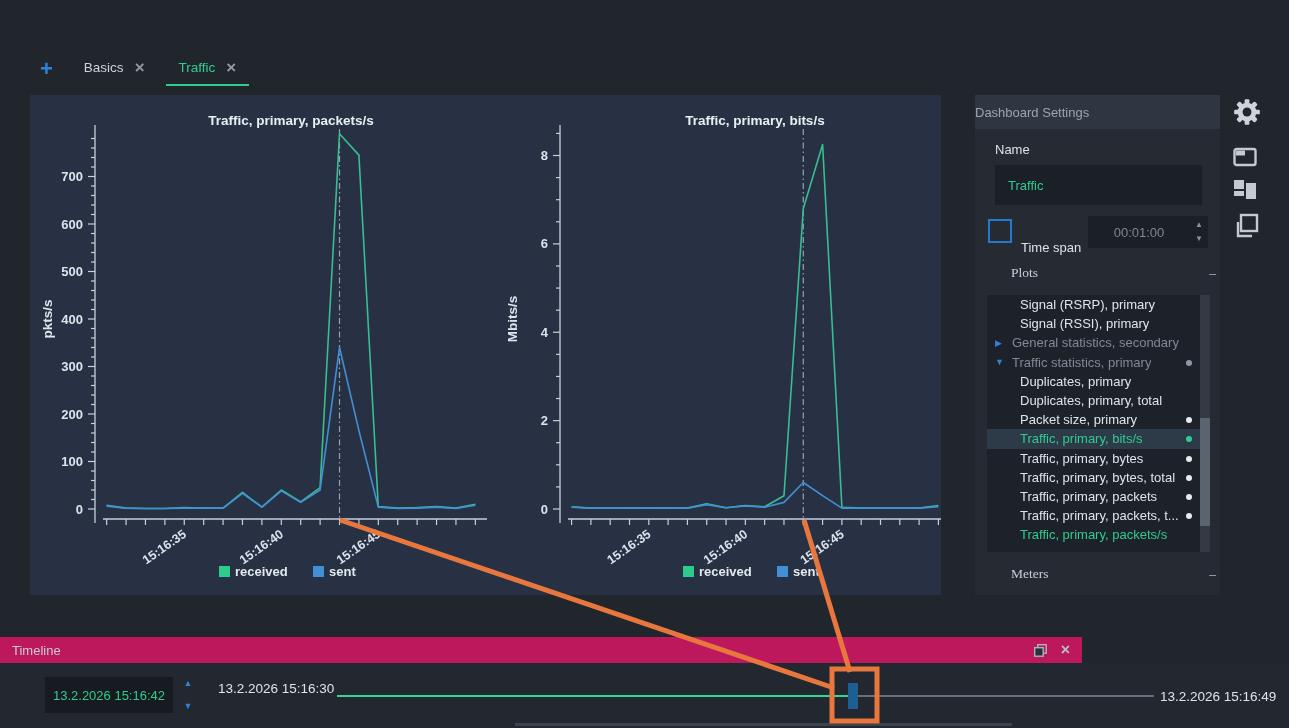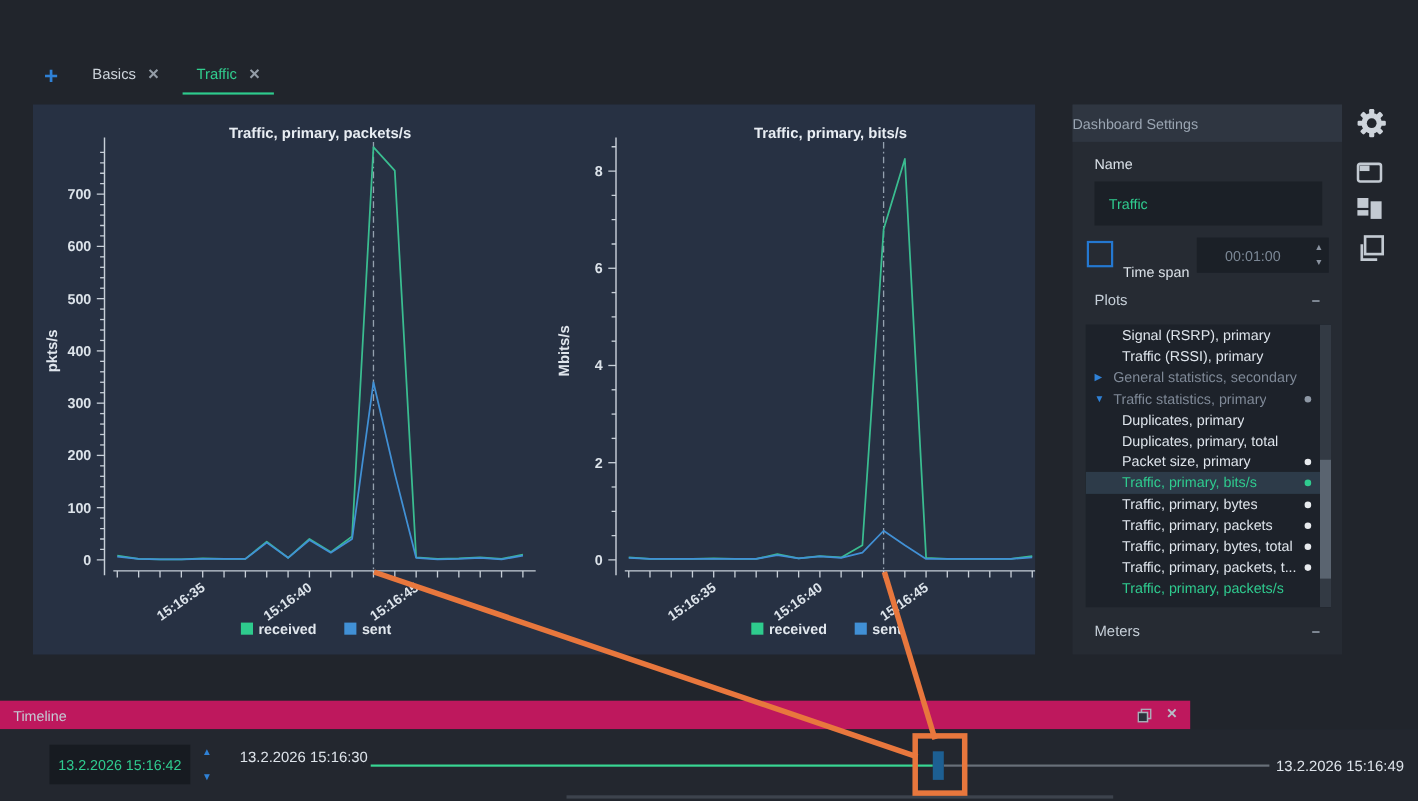--- a/index.html
+++ b/index.html
@@ -36,21 +36,21 @@
   #settings{position:absolute;left:975px;top:95px;width:245px;height:500px;background:#262b33;}
   .settings-header{height:34px;background:#2f3641;color:#9aa5b2;font-size:13px;display:flex;align-items:center;padding:0 0;}
   .name-label{position:absolute;left:20px;top:47px;font-size:13px;color:#dbe2e9;}
   .name-input{position:absolute;left:20px;top:70px;width:207px;height:40px;background:#1b2027;border:none;outline:none;color:#2fcb8f;font-size:13px;padding:0 13px;font-family:inherit;}
   .ts-checkbox{position:absolute;left:13px;top:124px;width:24px;height:24px;border:2px solid #2478d1;background:transparent;}
   .ts-label{position:absolute;left:46px;top:129px;font-size:13px;color:#dbe2e9;margin-top:16px;}
   .ts-wrap{position:absolute;left:113px;top:121px;width:120px;height:32px;background:#1b2027;display:flex;align-items:center;}
   .ts-input{flex:1;background:transparent;border:none;outline:none;color:#7b8795;font-size:13px;text-align:center;font-family:inherit;width:96px;}
   .ts-arrows{width:18px;display:flex;flex-direction:column;justify-content:space-between;height:24px;padding:1px 0;}
   .ts-arrows span{color:#8a93a0;font-size:8px;text-align:center;line-height:1;cursor:pointer;}
-  .section-header{position:absolute;left:0;width:100%;padding:0 20px;font-size:13.5px;color:#c6cfd8;display:flex;justify-content:space-between;align-items:flex-end;}
+  .section-header{position:absolute;left:16px;width:100%;padding:0 20px;font-size:13.5px;color:#c6cfd8;display:flex;justify-content:space-between;align-items:flex-end;font-family:Liberation Serif, serif;}
   .collapse-glyph{color:#9aa5b2;font-weight:bold;cursor:pointer;}
   #plot-list{position:absolute;left:12px;top:200px;width:223px;height:257px;background:#1d222a;overflow:hidden;}
   .plot-row{display:flex;align-items:center;height:19.2px;font-size:13px;padding-left:33px;padding-right:28px;position:relative;cursor:pointer;}
   .plot-row .plot-label{color:#dee4eb;white-space:nowrap;overflow:hidden;}
   .plot-row.grp{padding-left:8px;}
   .expander{width:17px;color:#2f81d6;font-size:9px;flex:none;}
   .plot-row.muted .plot-label{color:#7f8997;}
   .plot-row.selected{background:#2d3b49;}
   .plot-row.selected .plot-label,.plot-row.green .plot-label{color:#2fcb8f;}
   .dot{position:absolute;right:18px;top:7px;width:6px;height:6px;border-radius:50%;}
@@ -260,21 +260,21 @@
     </div>
     <div class="section-header" style="top:170px;">
       <span>Plots</span>
       <span class="collapse-glyph">–</span>
     </div>
     <div id="plot-list">
       <div class="plot-row">
           <span class="plot-label">Signal (RSRP), primary</span>
         </div>
         <div class="plot-row">
-          <span class="plot-label">Traffic (RSSI), primary</span>
+          <span class="plot-label">Signal (RSSI), primary</span>
         </div>
         <div class="plot-row grp muted">
           <span class="expander">▶</span>
           <span class="plot-label">General statistics, secondary</span>
         </div>
         <div class="plot-row grp muted">
           <span class="expander">▼</span>
           <span class="plot-label">Traffic statistics, primary</span>
           <span class="dot dot-gray"></span>
         </div>
@@ -290,25 +290,25 @@
         </div>
         <div class="plot-row selected">
           <span class="plot-label">Traffic, primary, bits/s</span>
           <span class="dot dot-green"></span>
         </div>
         <div class="plot-row">
           <span class="plot-label">Traffic, primary, bytes</span>
           <span class="dot dot-white"></span>
         </div>
         <div class="plot-row">
+          <span class="plot-label">Traffic, primary, bytes, total</span>
+          <span class="dot dot-white"></span>
+        </div>
+        <div class="plot-row">
           <span class="plot-label">Traffic, primary, packets</span>
-          <span class="dot dot-white"></span>
-        </div>
-        <div class="plot-row">
-          <span class="plot-label">Traffic, primary, bytes, total</span>
           <span class="dot dot-white"></span>
         </div>
         <div class="plot-row">
           <span class="plot-label">Traffic, primary, packets, t...</span>
           <span class="dot dot-white"></span>
         </div>
         <div class="plot-row green">
           <span class="plot-label">Traffic, primary, packets/s</span>
         </div>
         <div class="list-scrollbar">

